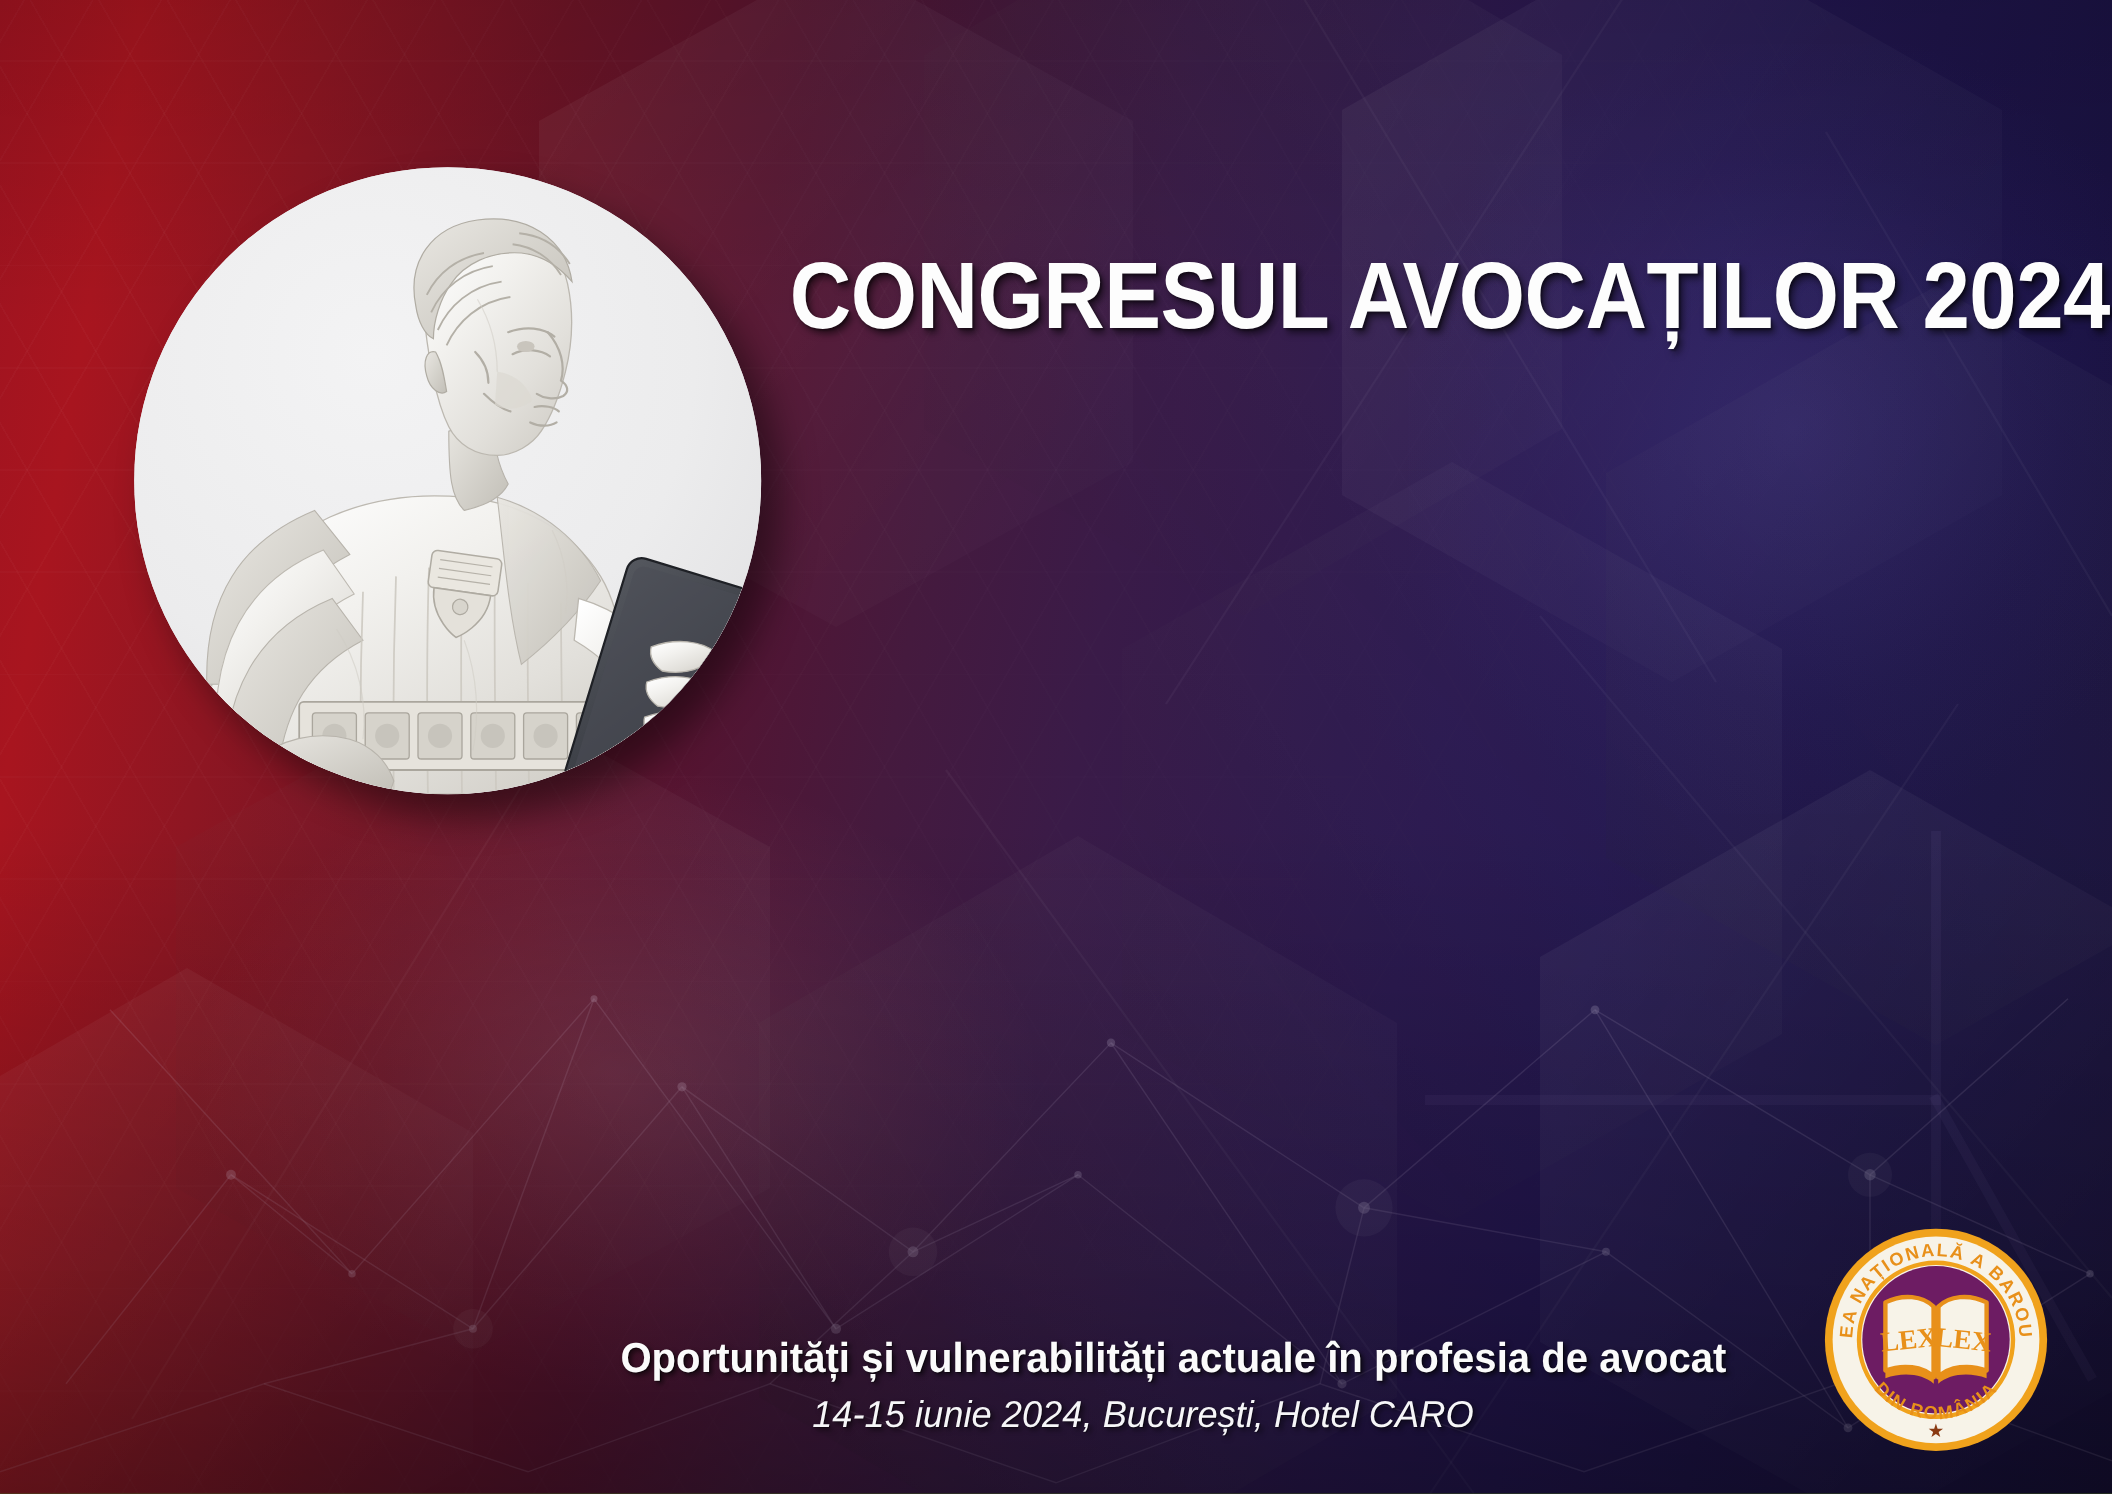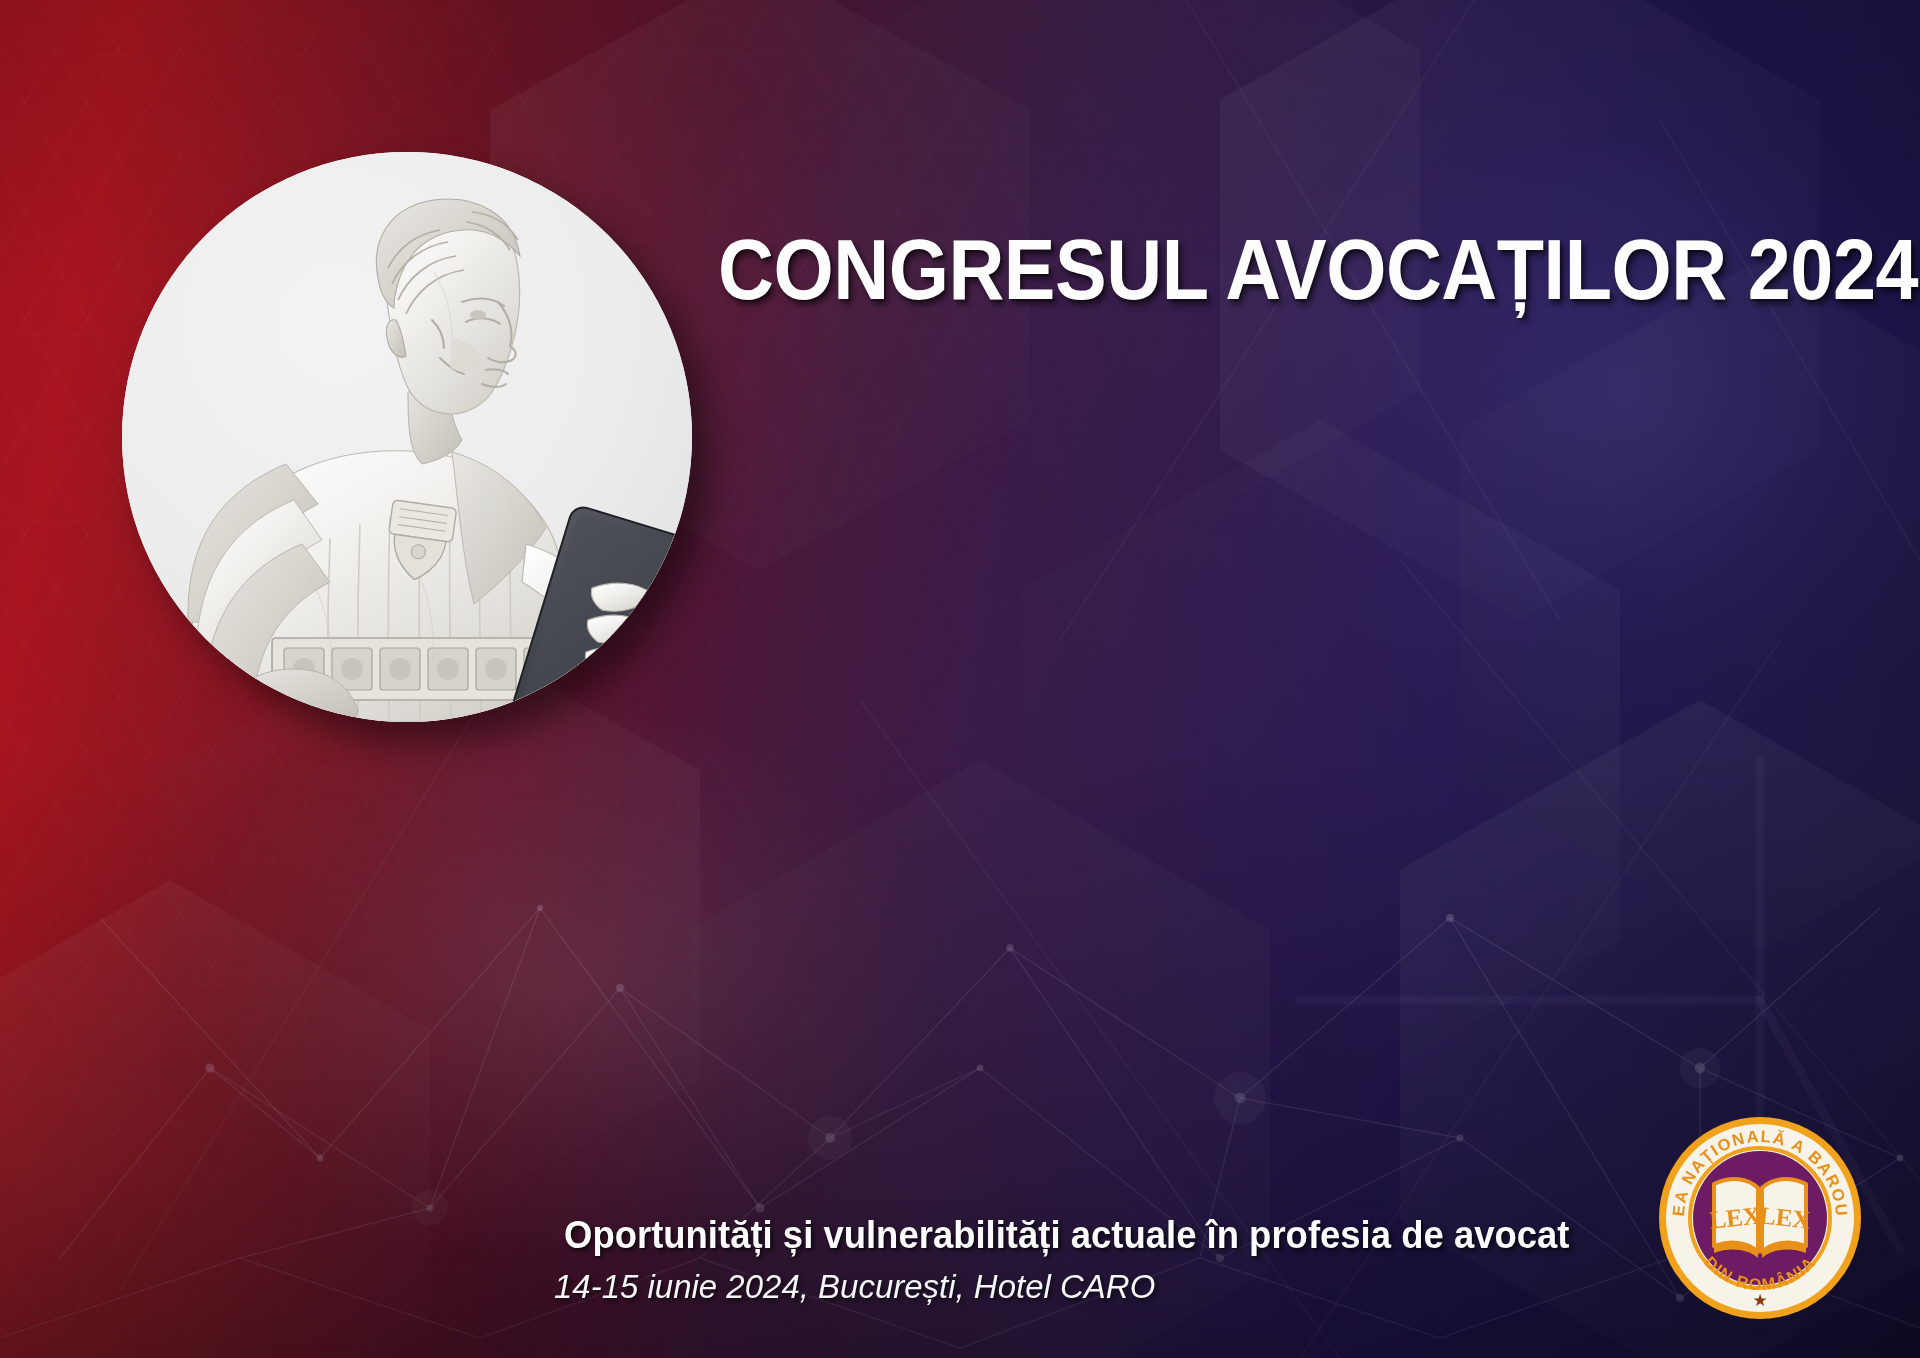--- a/index.html
+++ b/index.html
@@ -114,21 +114,21 @@
     transform-origin:left top;
     text-shadow:
       4px 5px 7px rgba(0,0,0,0.55),
       2px 2px 2px rgba(0,0,0,0.35);
   }
 
   
   .footer-text{
     position:absolute;
     right:396px; bottom:52px;
-    text-align:left;
+    text-align:center;
     width:1000px;
     margin-top:32px;
   }
   .subtitle{
     font-family:"Liberation Sans Narrow","Liberation Sans", sans-serif;
     font-weight:bold;
     font-size:38px;
     line-height:1.12;
     color:#fbfbfb;
     letter-spacing:0px;

